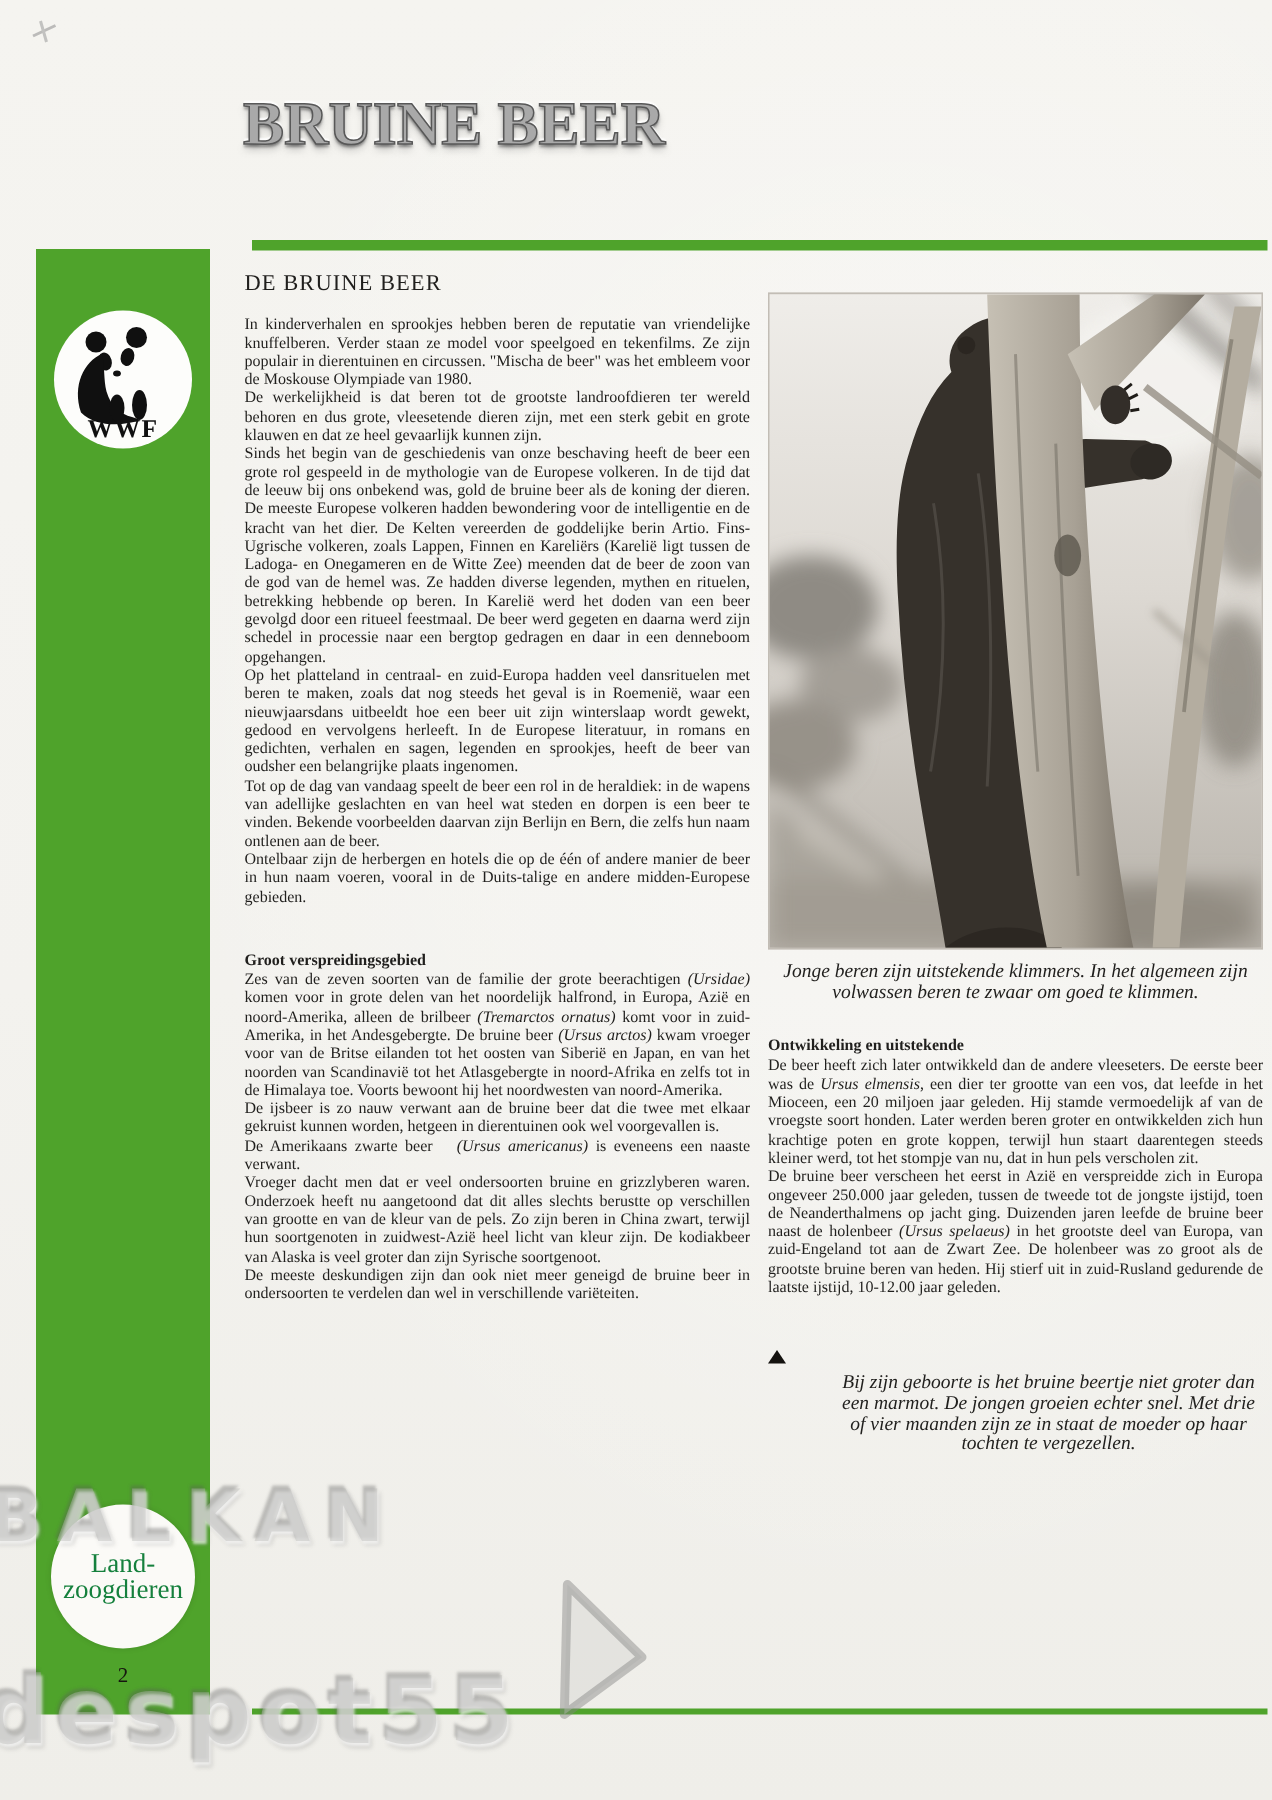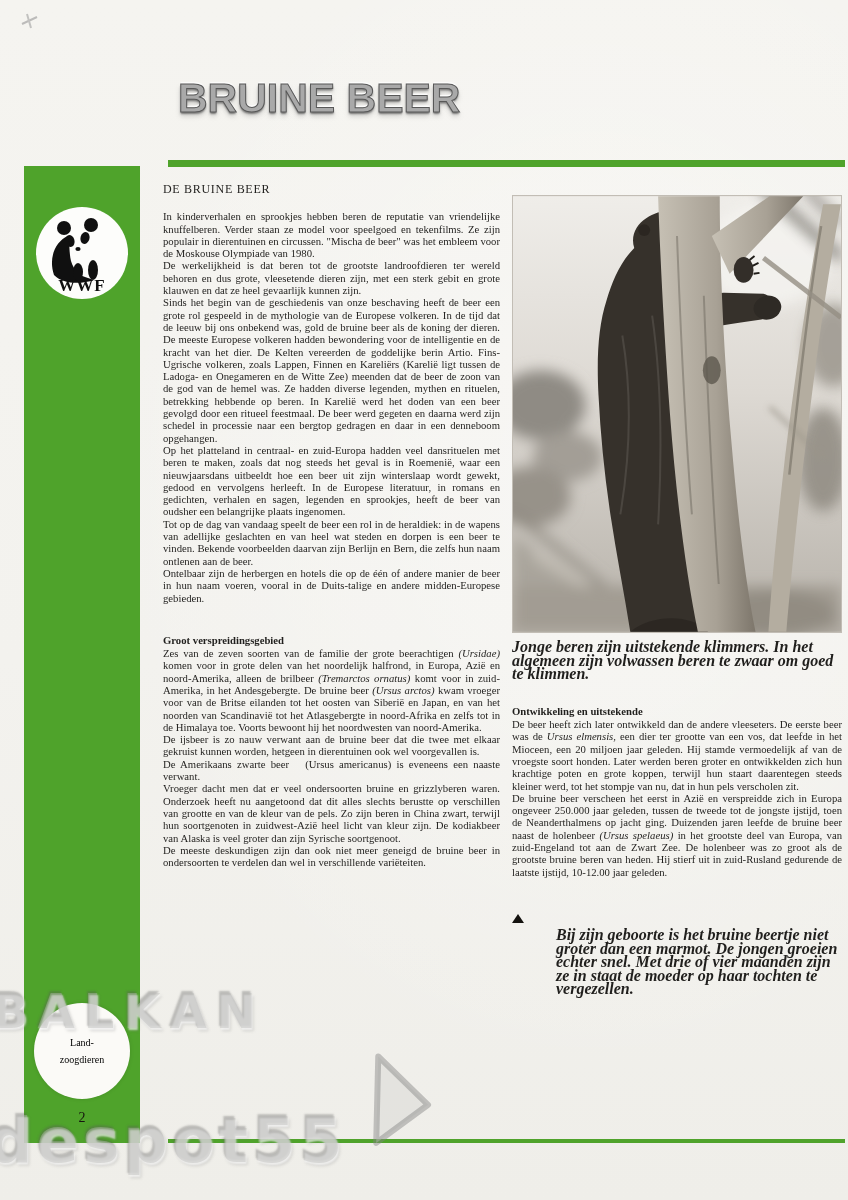--- a/index.html
+++ b/index.html
@@ -10,48 +10,48 @@
     position:relative;width:848px;height:1200px;margin:0 auto;
     background:
       radial-gradient(ellipse at 70% 40%, rgba(255,255,255,.35), rgba(0,0,0,0) 60%),
       linear-gradient(180deg,#f5f4f0 0%, #f3f2ee 55%, #efeee9 100%);
     overflow:hidden;
     font-family:"Liberation Serif", serif;
     color:var(--ink);
   }
   
   .title{
-    position:absolute;left:162px;top:62px;margin:16px;
-    font-family:Liberation Sans, sans-serif;font-weight:bold;
+    position:absolute;left:162px;top:62px;margin:0;
+    font-family:Liberation Serif, serif;font-weight:bold;
     font-size:41px;letter-spacing:0px;line-height:1;
     color:#a9a9a9;
     -webkit-text-stroke:1px #585858;
     text-shadow:0 -2px 1px rgba(255,255,255,.85), 0 2px 2px rgba(70,70,70,.65), 0 4px 5px rgba(120,120,120,.35);
   }
   .bar-top{position:absolute;left:168px;top:160px;width:677px;height:7px;background:var(--green);}
   .bar-bottom{position:absolute;left:168px;top:1139px;width:677px;height:4px;background:var(--green);}
   .bar-left{position:absolute;left:24px;top:166px;width:116px;height:977px;background:var(--green);}
   .wwf-circle{position:absolute;left:10px;top:39px;width:96px;height:96px;}
   .cat-circle{
     position:absolute;left:10px;top:837px;width:96px;height:96px;border-radius:50%;
     background:var(--badge_bg);display:flex;flex-direction:column;align-items:center;justify-content:center;
-    font-size:10px;line-height:17px;color:#000000;box-shadow:0 0 4px rgba(0,0,0,.12);
+    font-size:18px;line-height:17px;color:#15803d;box-shadow:0 0 4px rgba(0,0,0,.12);
   }
   .page-num{position:absolute;left:0;top:944px;width:116px;text-align:center;font-size:14px;color:#16150f;}
   .scan-artifact{position:absolute;left:20px;top:12px;opacity:.55;}
   
   .col{position:absolute;font-size:10.7px;line-height:12.3px;text-align:justify;color:var(--ink);}
   .col p{margin:0;}
   .col-left{left:163px;top:183px;width:337px;}
   .col-right{left:512px;top:195px;width:330px;}
-  .article-heading{font-size:12px;letter-spacing:.7px;margin:0 0 15px 0;}
+  .article-heading{font-size:15px;letter-spacing:.7px;margin:0 0 15px 0;}
   .gap-before{margin-top:13px;}
   .sub-heading{font-weight:bold;margin-top:30px;margin-bottom:1px;}
   .photo{width:330px;height:438px;border:1px solid #c2bdb5;box-sizing:border-box;background:#ddd9d3;}
-  .caption{font-style:italic;font-size:16px;line-height:13.6px;text-align:left;margin-top:7px !important;font-weight:bold;}
+  .caption{font-style:italic;font-size:13px;line-height:13.6px;text-align:center;margin-top:7px !important;}
   .note{margin-top:36px;}
   .note2{margin-top:30px;}
   .tri-up{width:0;height:0;border-left:6px solid transparent;border-right:6px solid transparent;border-bottom:9px solid #14120f;margin-bottom:5px;}
   .tri-right{width:0;height:0;border-top:6px solid transparent;border-bottom:6px solid transparent;border-left:9px solid #14120f;margin-bottom:5px;}
   .note .caption{margin-top:0 !important;margin-left:44px;}
   
   .wm{
     position:absolute;z-index:30;pointer-events:none;
     font-family:"DejaVu Sans", sans-serif;font-weight:bold;
     color:rgba(186,186,184,.42);
@@ -107,21 +107,21 @@
     <div class="article-heading">DE BRUINE BEER</div>
     <p><span>In kinderverhalen en sprookjes hebben beren de reputatie van vriendelijke knuffelberen. Verder staan ze model voor speelgoed en tekenfilms. Ze zijn populair in dierentuinen en circussen. "Mischa de beer" was het embleem voor de Moskouse Olympiade van 1980.</span></p>
     <p><span>De werkelijkheid is dat beren tot de grootste landroofdieren ter wereld behoren en dus grote, vleesetende dieren zijn, met een sterk gebit en grote klauwen en dat ze heel gevaarlijk kunnen zijn.</span></p>
     <p class="gap-before"><span>Sinds het begin van de geschiedenis van onze beschaving heeft de beer een grote rol gespeeld in de mythologie van de Europese volkeren. In de tijd dat de leeuw bij ons onbekend was, gold de bruine beer als de koning der dieren. De meeste Europese volkeren hadden bewondering voor de intelligentie en de kracht van het dier. De Kelten vereerden de goddelijke berin Artio. Fins-Ugrische volkeren, zoals Lappen, Finnen en Kareliërs (Karelië ligt tussen de Ladoga- en Onegameren en de Witte Zee) meenden dat de beer de zoon van de god van de hemel was. Ze hadden diverse legenden, mythen en rituelen, betrekking hebbende op beren. In Karelië werd het doden van een beer gevolgd door een ritueel feestmaal. De beer werd gegeten en daarna werd zijn schedel in processie naar een bergtop gedragen en daar in een denneboom opgehangen.</span></p>
     <p><span>Op het platteland in centraal- en zuid-Europa hadden veel dansrituelen met beren te maken, zoals dat nog steeds het geval is in Roemenië, waar een nieuwjaarsdans uitbeeldt hoe een beer uit zijn winterslaap wordt gewekt, gedood en vervolgens herleeft. In de Europese literatuur, in romans en gedichten, verhalen en sagen, legenden en sprookjes, heeft de beer van oudsher een belangrijke plaats ingenomen.</span></p>
     <p><span>Tot op de dag van vandaag speelt de beer een rol in de heraldiek: in de wapens van adellijke geslachten en van heel wat steden en dorpen is een beer te vinden. Bekende voorbeelden daarvan zijn Berlijn en Bern, die zelfs hun naam ontlenen aan de beer.</span></p>
     <p><span>Ontelbaar zijn de herbergen en hotels die op de één of andere manier de beer in hun naam voeren, vooral in de Duits-talige en andere midden-Europese gebieden.</span></p>
     <div class="sub-heading">Groot verspreidingsgebied</div>
     <p><span>Zes van de zeven soorten van de familie der grote beerachtigen </span><span style="font-style: italic;">(Ursidae)</span><span> komen voor in grote delen van het noordelijk halfrond, in Europa, Azië en noord-Amerika, alleen de brilbeer </span><span style="font-style: italic;">(Tremarctos ornatus)</span><span> komt voor in zuid-Amerika, in het Andesgebergte. De bruine beer </span><span style="font-style: italic;">(Ursus arctos)</span><span> kwam vroeger voor van de Britse eilanden tot het oosten van Siberië en Japan, en van het noorden van Scandinavië tot het Atlasgebergte in noord-Afrika en zelfs tot in de Himalaya toe. Voorts bewoont hij het noordwesten van noord-Amerika.</span></p>
     <p><span>De ijsbeer is zo nauw verwant aan de bruine beer dat die twee met elkaar gekruist kunnen worden, hetgeen in dierentuinen ook wel voorgevallen is.</span></p>
-    <p><span>De Amerikaans zwarte beer </span><span style=" margin-left: 11px;">(Ursus americanus)</span><span> is eveneens een naaste verwant.</span></p>
+    <p><span>De Amerikaans zwarte beer </span><span style="font-style: italic; margin-left: 11px;">(Ursus americanus)</span><span> is eveneens een naaste verwant.</span></p>
     <p><span>Vroeger dacht men dat er veel ondersoorten bruine en grizzlyberen waren. Onderzoek heeft nu aangetoond dat dit alles slechts berustte op verschillen van grootte en van de kleur van de pels. Zo zijn beren in China zwart, terwijl hun soortgenoten in zuidwest-Azië heel licht van kleur zijn. De kodiakbeer van Alaska is veel groter dan zijn Syrische soortgenoot.</span></p>
     <p><span>De meeste deskundigen zijn dan ook niet meer geneigd de bruine beer in ondersoorten te verdelen dan wel in verschillende variëteiten.</span></p>
   </div>
 
   <div class="col col-right">
     <div class="photo">
       <svg width="328" height="436" viewBox="0 0 330 438">
         <defs>
           <linearGradient id="pbg" x1="0" y1="0" x2="0" y2="1">
             <stop offset="0" stop-color="#efede9"></stop>

